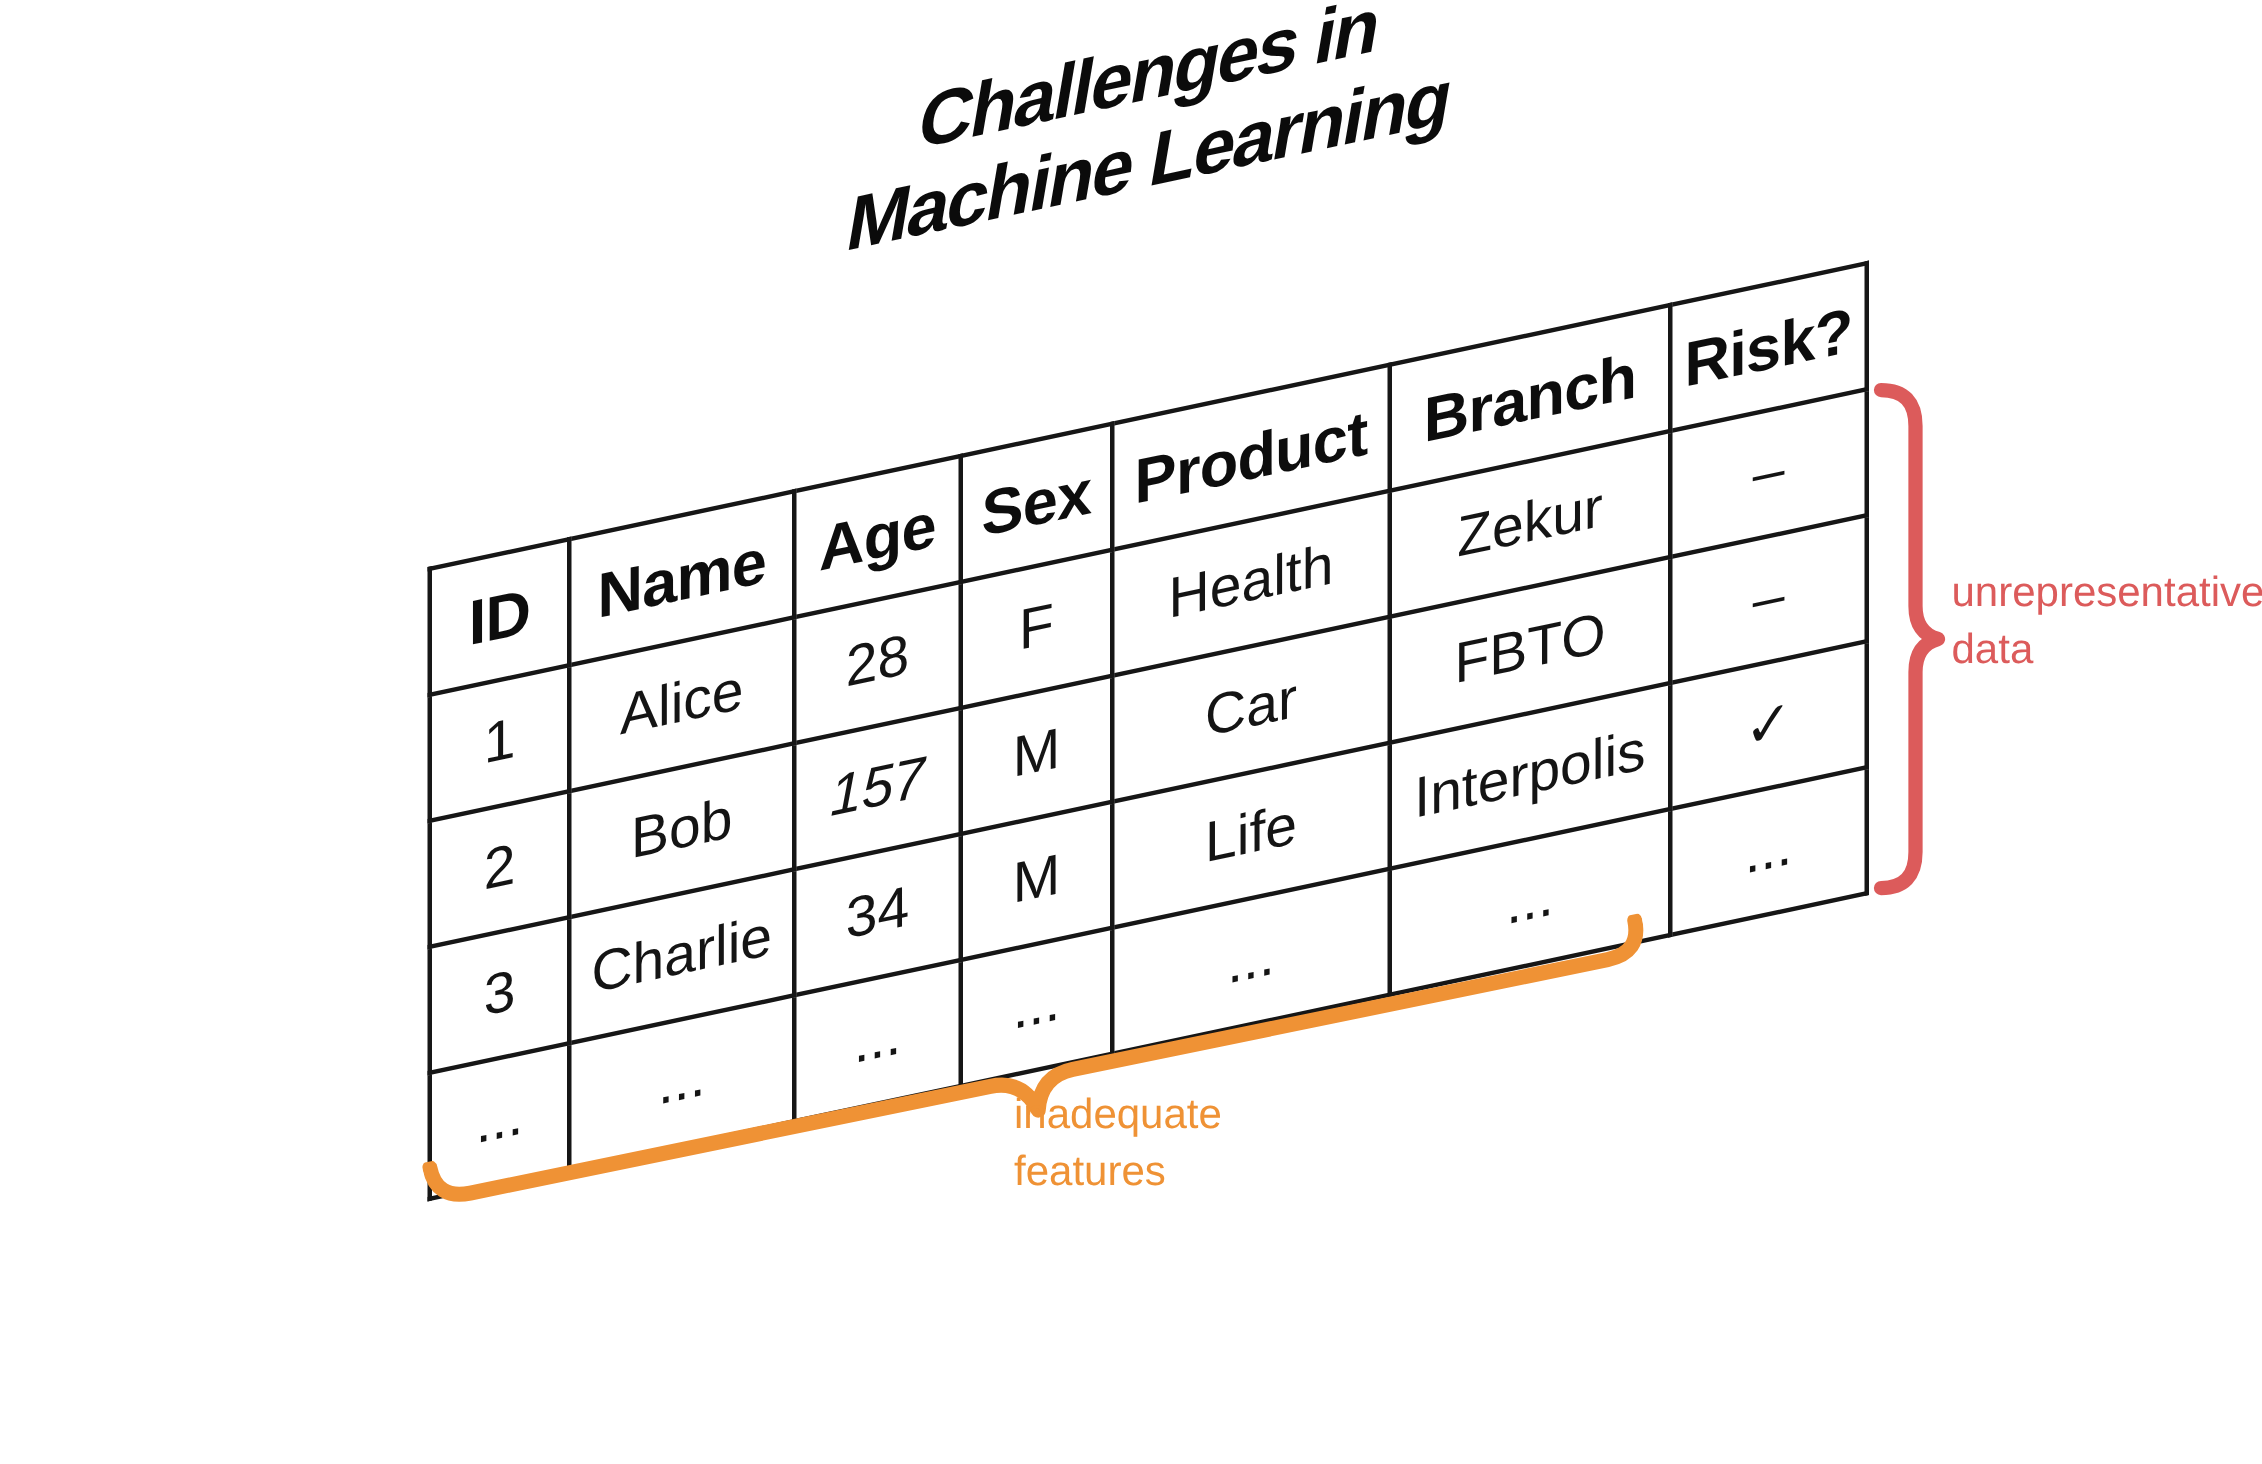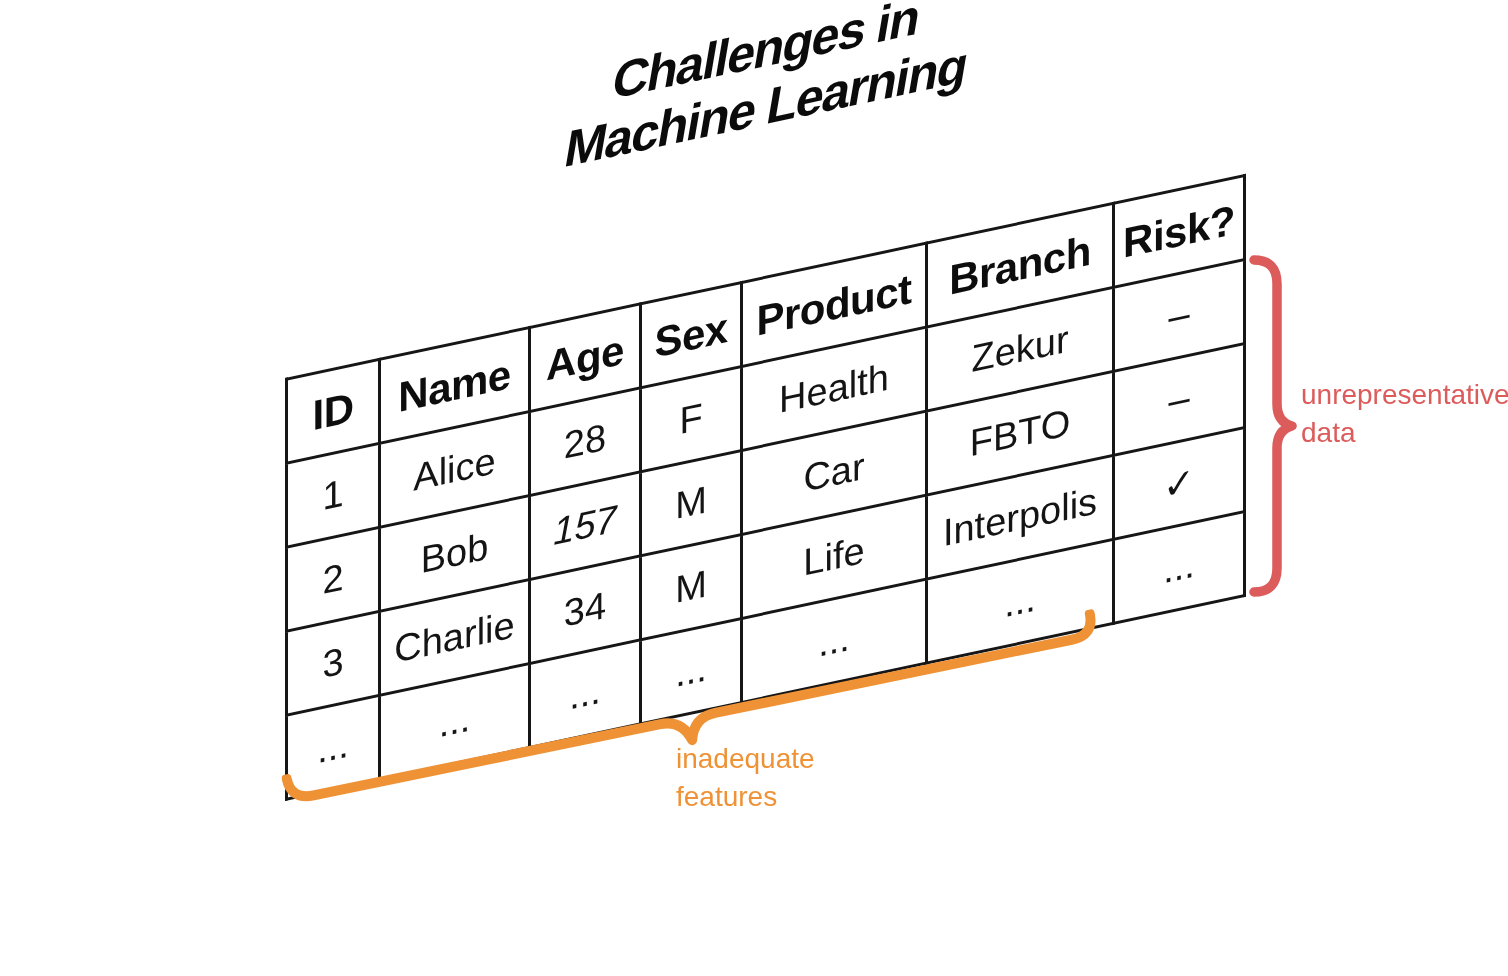--- a/index.html
+++ b/index.html
@@ -104,21 +104,21 @@
     white-space: nowrap;
   }
   .annotation .line { display: block; }
   .annotation-red {
     left: 1301px;
     top: 376px;
     color: var(--red);
   }
   .annotation-orange {
     left: 676px;
-    top: 740px;
+    top: 724px;
     color: var(--orange);
   }
 </style>
 </head>
 <body>
 
 <div class="canvas">
 
   <div class="title">
     <span class="line">Challenges in</span>

